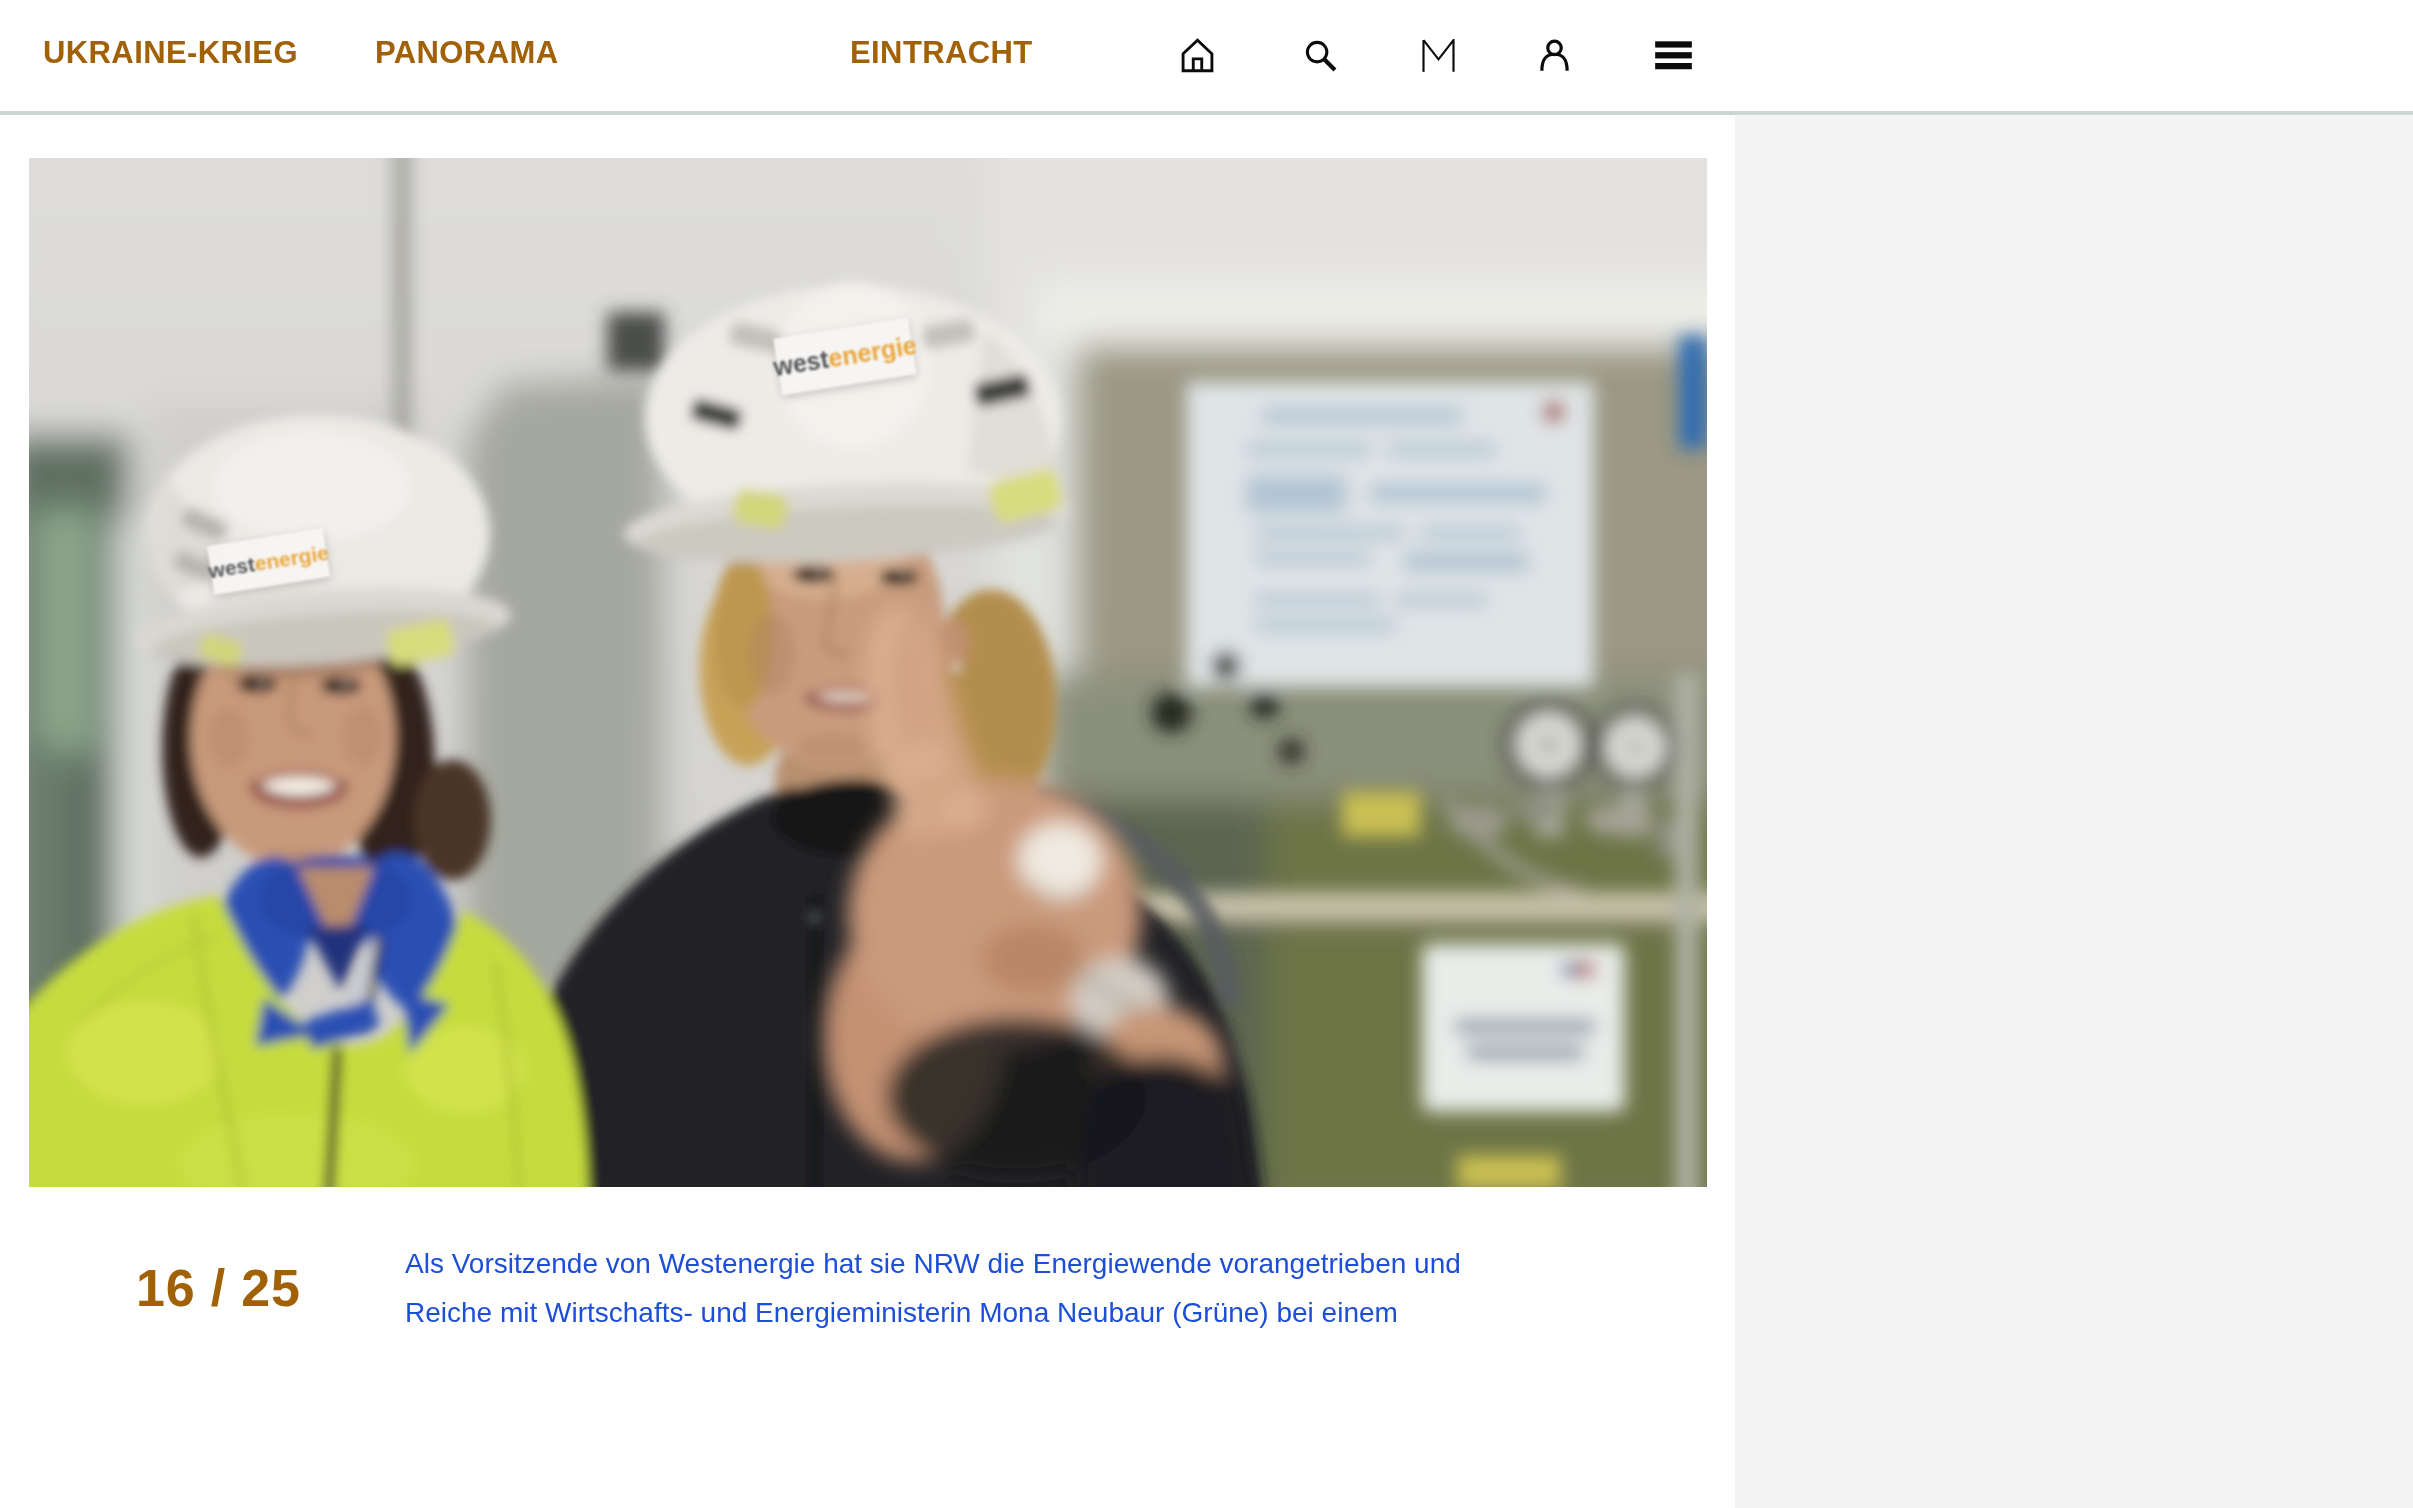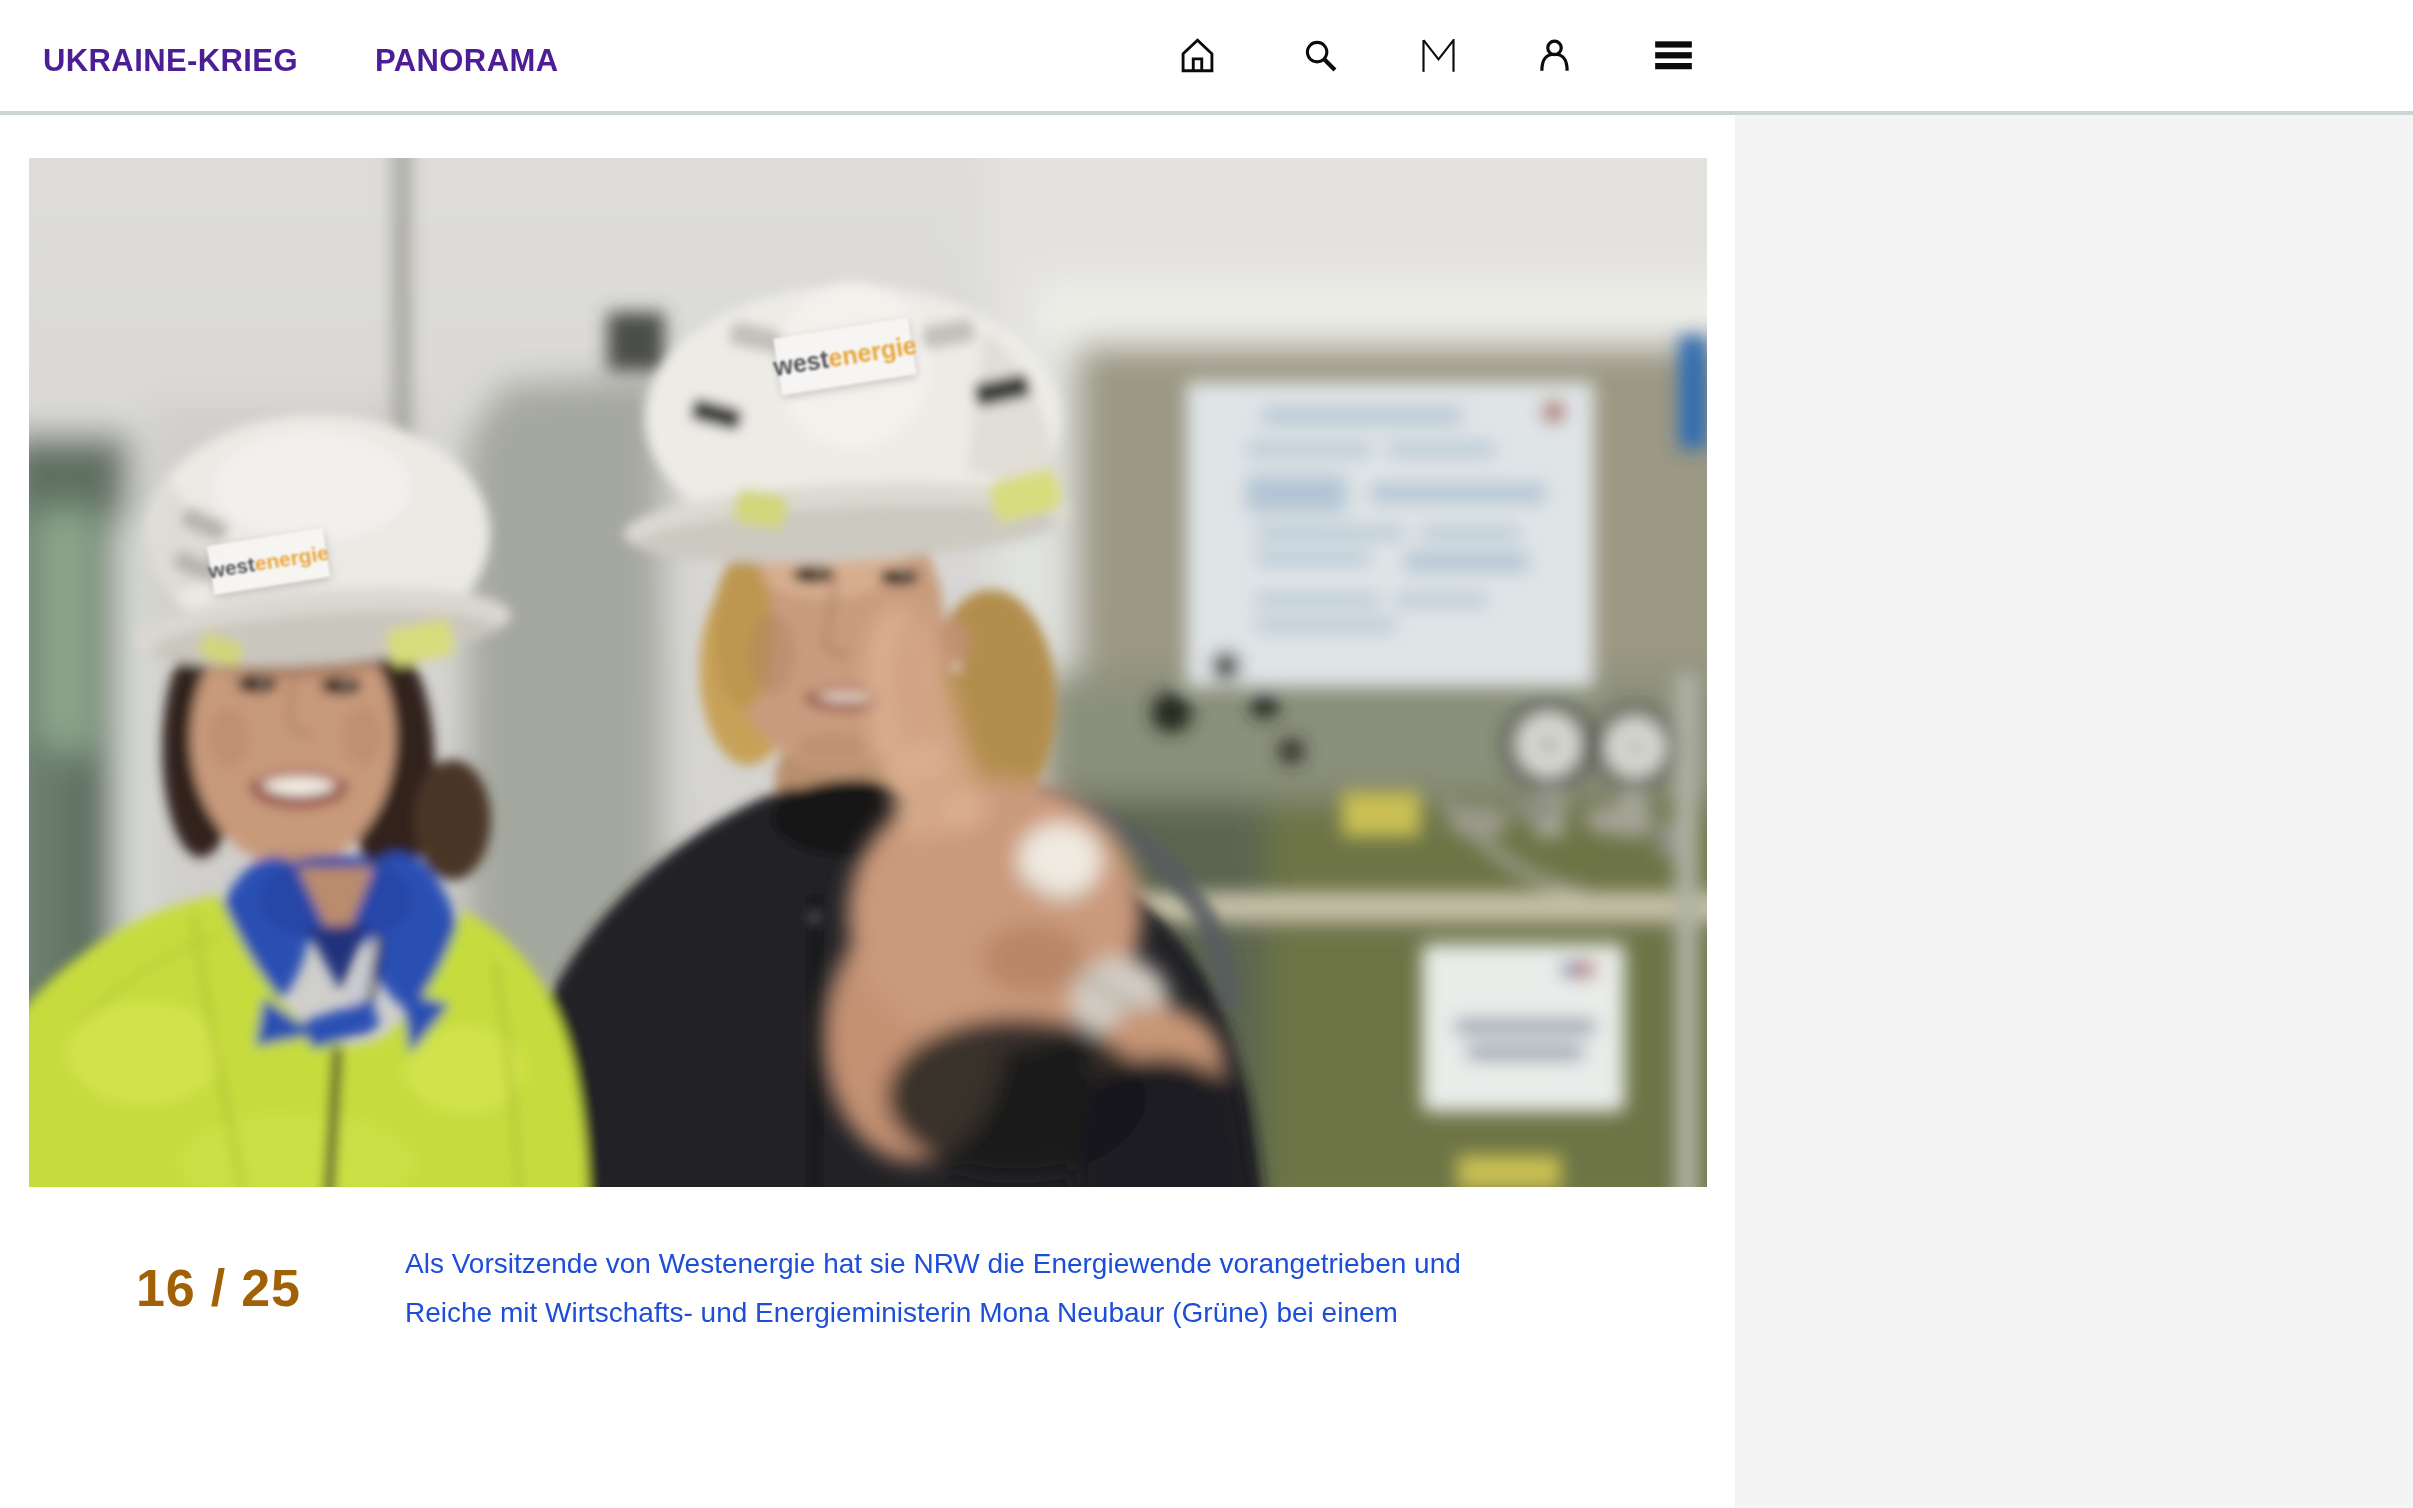--- a/index.html
+++ b/index.html
@@ -3,22 +3,22 @@
 <meta charset="utf-8">
 <style>
   html,body{margin:0;padding:0;}
   body{
     width:2413px;height:1508px;position:relative;overflow:hidden;
     background:#ffffff;font-family:"Liberation Sans", sans-serif;
   }
   
   .header{position:absolute;left:0;top:0;width:2413px;height:111px;background:#ffffff;
           border-bottom:4.2px solid #cdd4d6;z-index:10;}
-  .nav-link{position:absolute;top:8px;height:105px;display:flex;align-items:center;
-            font-size:31px;font-weight:700;letter-spacing:0.4px;color:#4c1d95;
+  .nav-link{position:absolute;top:0;height:105px;display:flex;align-items:center;
+            font-size:31px;font-weight:700;letter-spacing:0.4px;color:#a16207;
             text-decoration:none;cursor:pointer;white-space:nowrap;}
   .nav-0{left:43px;} .nav-1{left:375px;} .nav-2{left:585px;} .nav-3{left:850px;}
   .icon-btn{position:absolute;top:32px;width:47px;height:47px;display:flex;
             align-items:center;justify-content:center;cursor:pointer;background:none;border:none;padding:0;}
   .ic-home{left:1174px;} .ic-search{left:1297px;} .ic-brand{left:1415px;}
   .ic-user{left:1531px;} .ic-menu{left:1650px;}
   .icon-btn svg{display:block;}
   
   .sidebar{position:absolute;left:1735px;top:115px;width:679px;height:1394px;background:#f4f4f4;}
   
@@ -36,20 +36,21 @@
   .counter{width:269px;font-size:52px;font-weight:700;letter-spacing:0.8px;color:#a16207;}
   .caption{font-size:28px;line-height:49px;color:#1d4ed8;}
   .caption div{white-space:nowrap;}
 </style>
 </head>
 <body>
 
 <header class="header">
   <a class="nav-link nav-0">UKRAINE-KRIEG</a>
   <a class="nav-link nav-1">PANORAMA</a>
+  <a class="nav-link nav-3">EINTRACHT</a>
 
   <button class="icon-btn ic-home">
     <span>
       <svg width="39" height="39" viewBox="0 0 46 46" fill="none" stroke="#0b0b0b" stroke-width="3.4">
         <path d="M6 21 L23 5 L40 21 V41 H6 Z" stroke-linejoin="miter"></path>
         <path d="M18 41 V27 H28 V41"></path>
       </svg>
     </span>
   </button>
   <button class="icon-btn ic-search">

